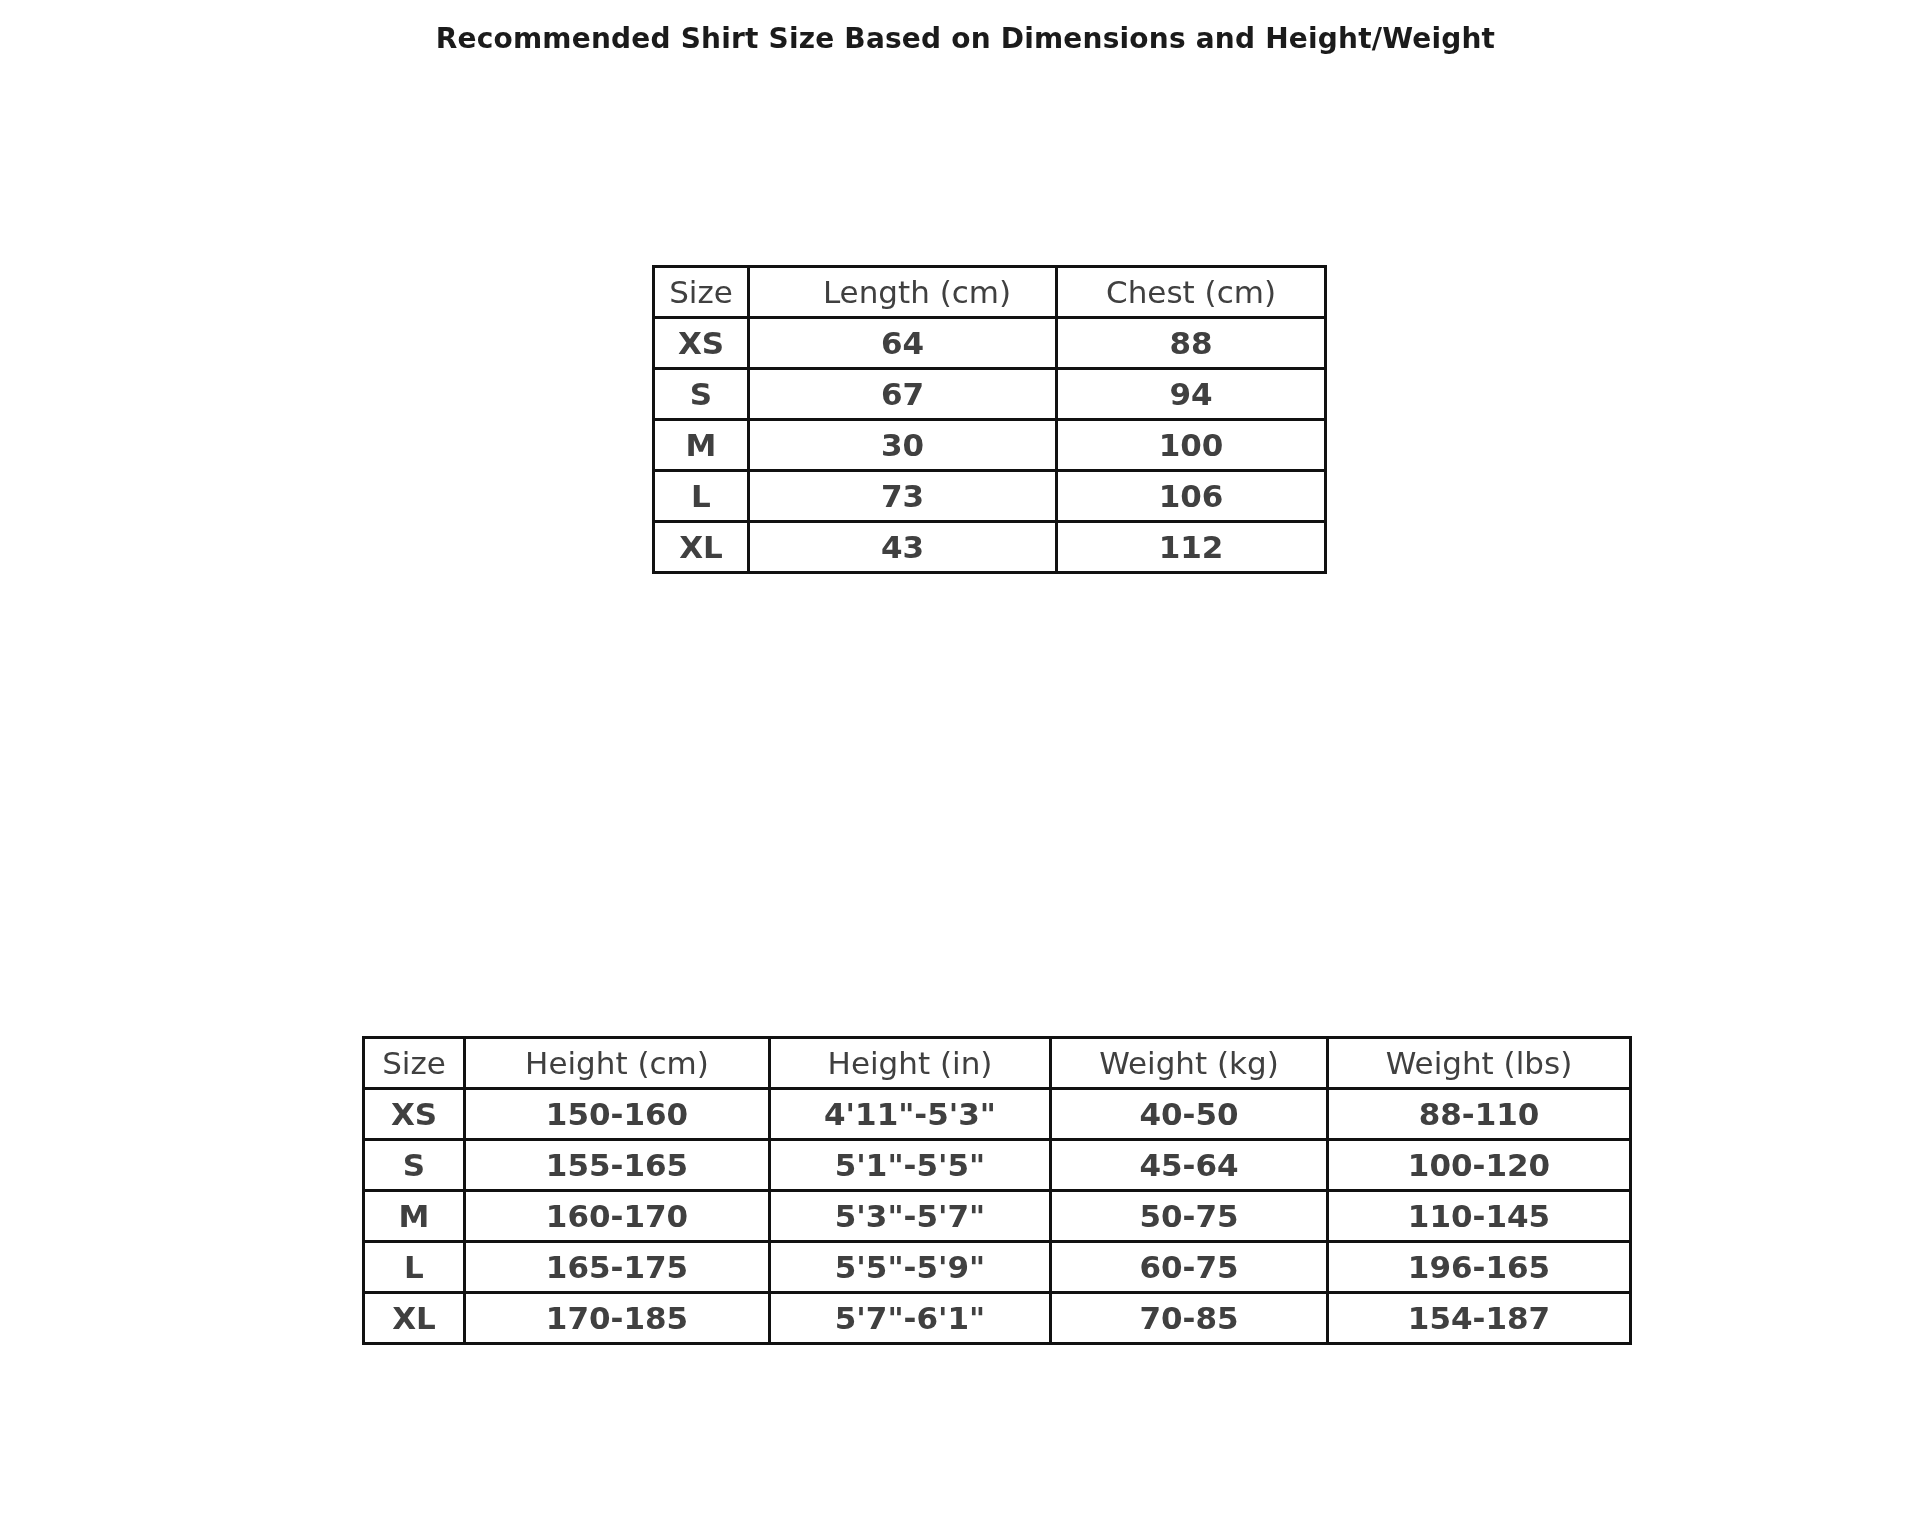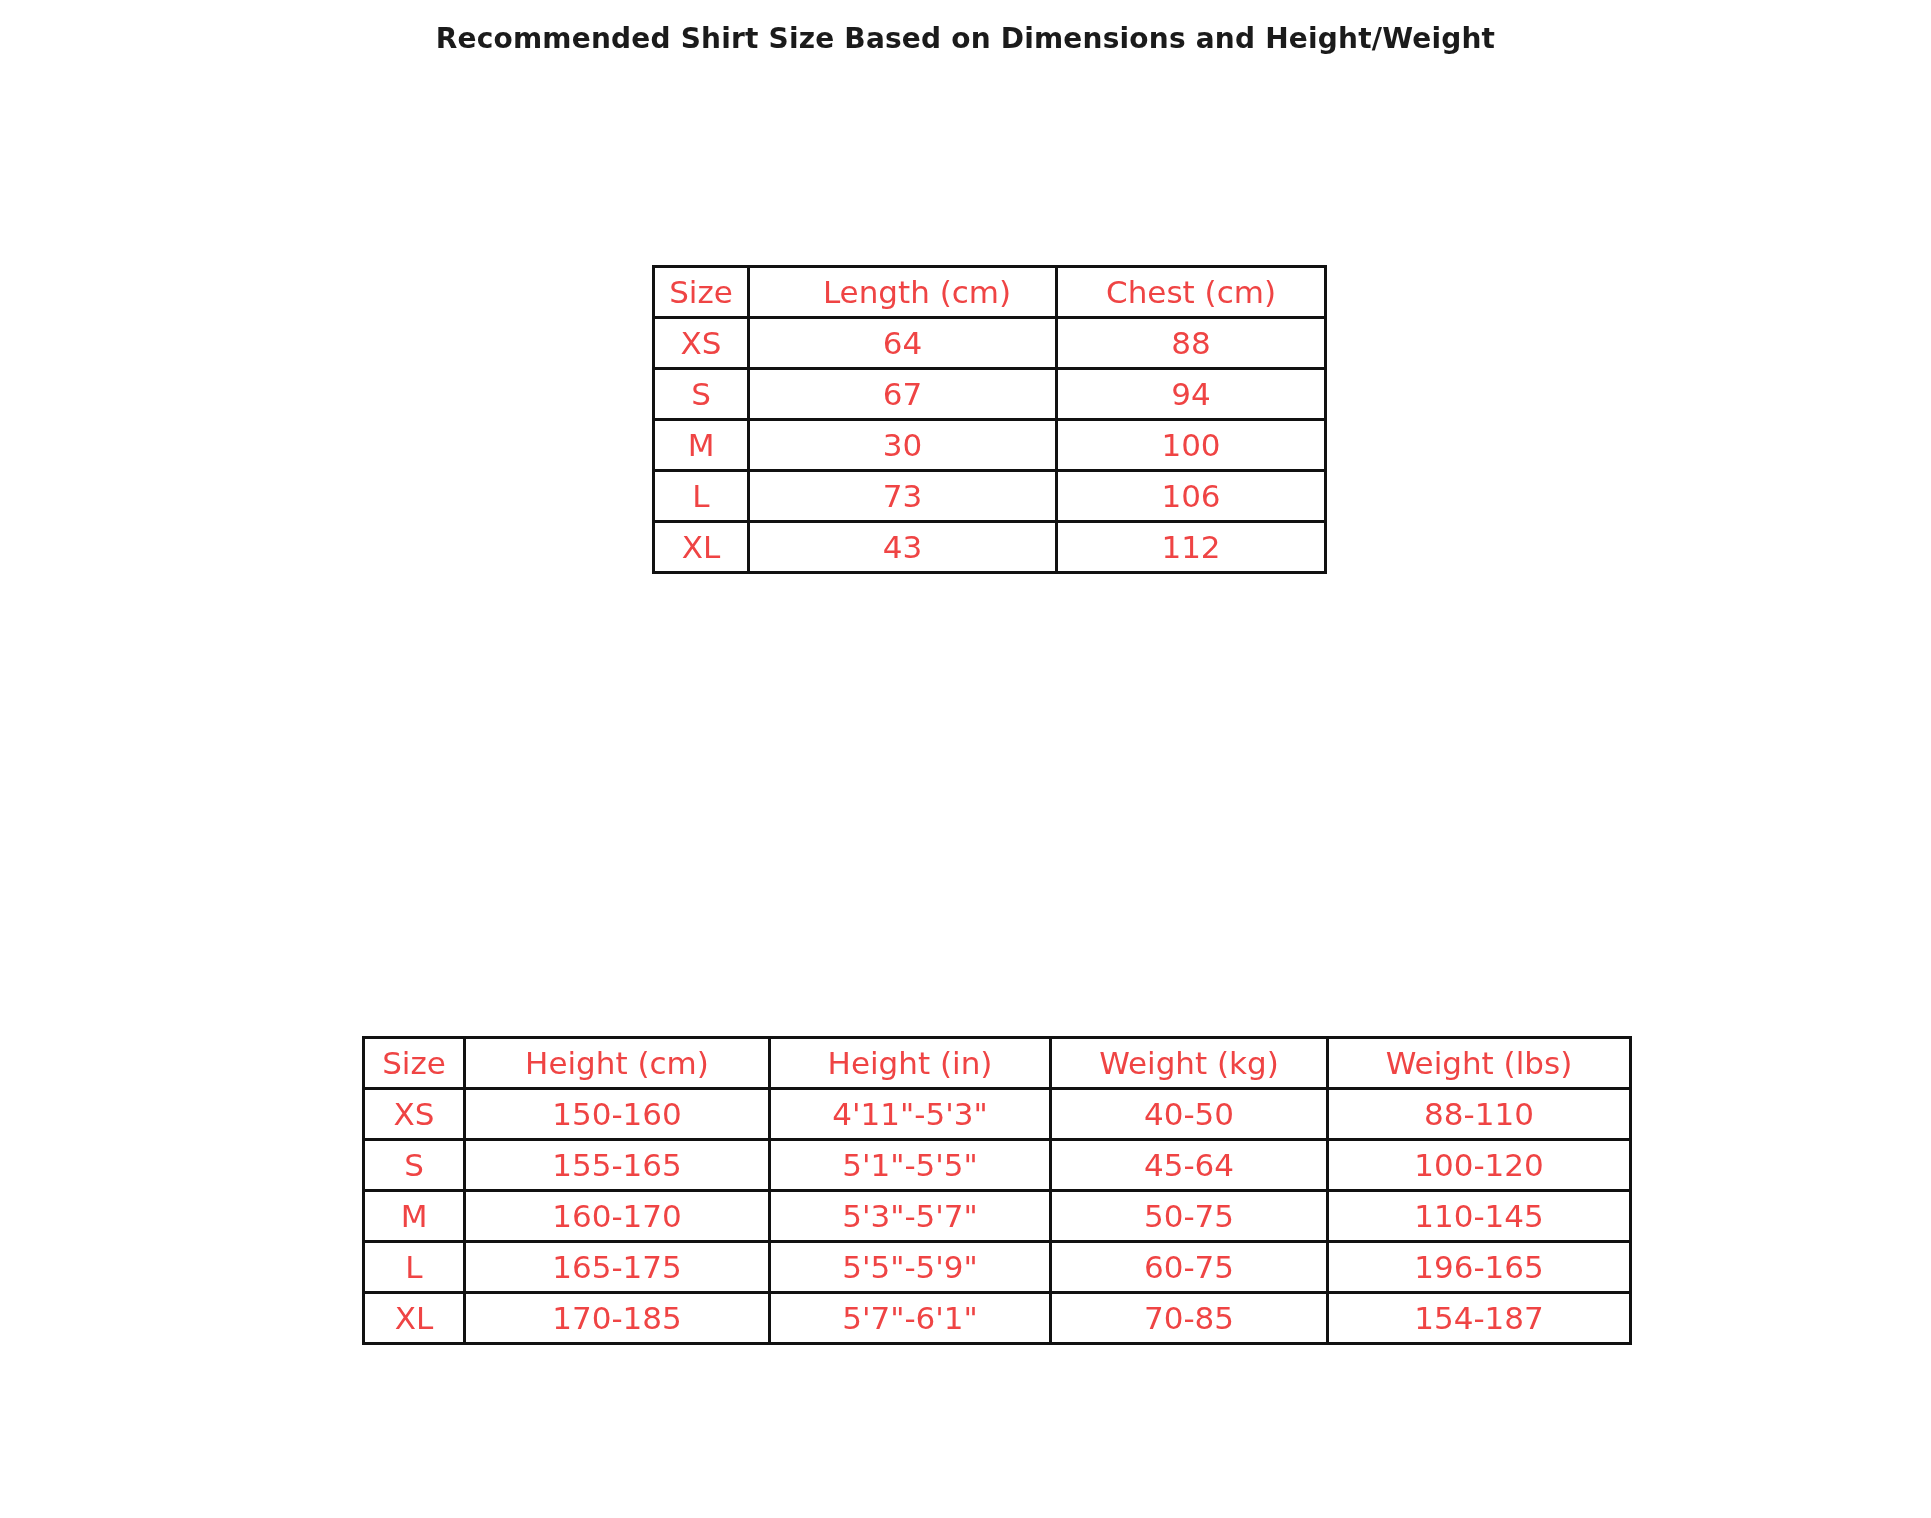--- a/index.html
+++ b/index.html
@@ -24,36 +24,37 @@
     font-size: 28px;
     font-weight: bold;
     letter-spacing: 0.2px;
     color: #1b1b1b;
   }
   table.size-table {
     border-collapse: collapse;
     position: absolute;
     font-size: 31px;
     font-weight: normal;
-    color: #ef4444;
+    color: #404040;
   }
   table.size-table td,
   table.size-table th {
     border: 3px solid #111111;
     text-align: center;
     font-weight: normal;
     padding: 0 10px;
     white-space: nowrap;
     line-height: 1.0;
   }
   table.size-table thead th {
     height: 48px;
   }
   table.size-table tbody td {
     height: 48px;
+    font-weight: bold;
   }
   
   #dimensions-table {
     left: 652px;
     top: 265px;
   }
   #dimensions-table .col-size    { width: 72px; }
   #dimensions-table .col-length  { width: 256px; padding-left: 39px; }
   #dimensions-table .col-chest   { width: 246px; }
 

